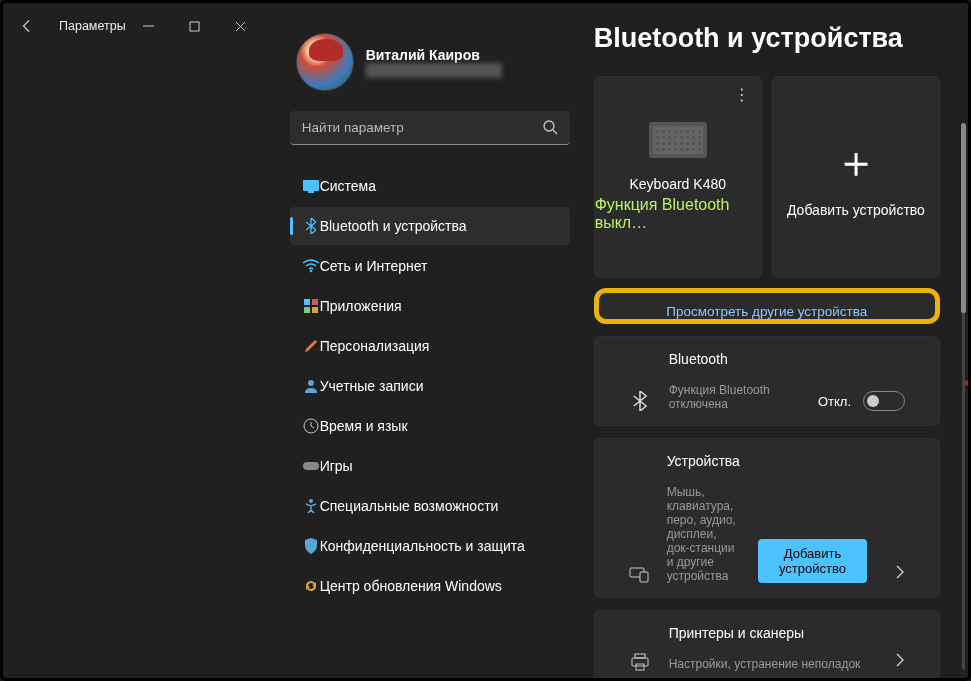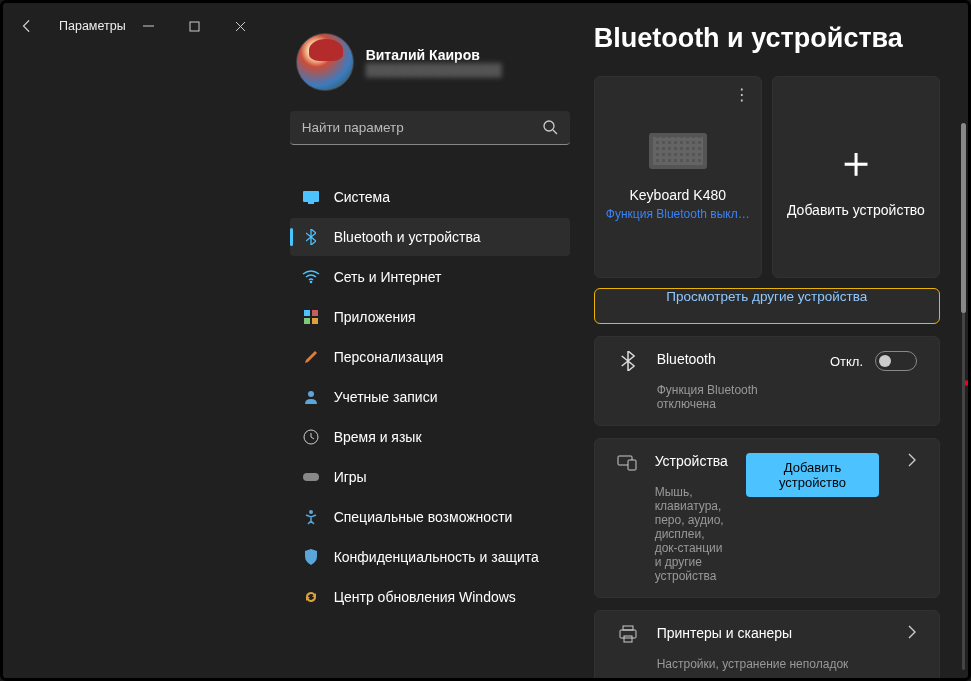--- a/index.html
+++ b/index.html
@@ -15,46 +15,46 @@
 
 .body { flex: 1; display: flex; min-height: 0; }
 
 .sidebar { width: 310px; padding: 12px 12px 12px 18px; display: flex; flex-direction: column; }
 .profile { display: flex; align-items: center; gap: 12px; margin: 18px 0 20px 6px; }
 .avatar { width: 58px; height: 58px; border-radius: 50%; background: radial-gradient(circle at 35% 30%, #ffd9a8 15%, #c94d3a 30%, #3b7bbf 65%, #2c4a2c 100%); border: 1px solid #444; position: relative; }
 .avatar::after { content: ""; position: absolute; width: 34px; height: 22px; top: 5px; left: 12px; background: #b32b2b; border-radius: 50% 50% 30% 30%; }
 .profile-txt .name { font-size: 14px; font-weight: 600; }
 .profile-txt .email { font-size: 12px; color: #555; filter: blur(2.5px); }
 
-.search { position: relative; margin-bottom: 33px; }
+.search { position: relative; margin-bottom: 22px; }
 .search input { width: 100%; height: 34px; background: #2d2d2d; border: none; border-bottom: 1px solid #888; border-radius: 4px; padding: 0 38px 0 12px; color: #fff; font-size: 13.5px; outline: none; }
 .search input::placeholder { color: #bbb; }
 .search .sicon { position: absolute; right: 12px; top: 8px; color: #ccc; }
 
 .nav { display: flex; flex-direction: column; gap: 2px; }
-.nav-item { display: flex; align-items: center; height: 38px; padding: 0 12px; border-radius: 4px; cursor: pointer; font-size: 14px; position: relative; gap: 14px; }
+.nav-item { display: flex; align-items: center; height: 38px; padding: 0 12px; border-radius: 4px; cursor: pointer; font-size: 14px; position: relative; }
 .nav-item.active { background: #2d2d2d; }
 .nav-item.active::before { content: ""; position: absolute; left: 0; top: 10px; bottom: 10px; width: 3px; background: #4cc2ff; border-radius: 2px; }
 .nav-item .ni-icon { width: 18px; height: 18px; display: flex; align-items: center; justify-content: center; }
 
 .main { flex: 1; padding: 20px 28px 0 12px; overflow-y: auto; position: relative; }
 .main h1 { font-size: 27px; font-weight: 600; margin-bottom: 22px; }
 
 .tiles { display: flex; gap: 10px; }
 .tile { flex: 1; height: 202px; background: #2b2b2b; border: 1px solid #313131; border-radius: 6px; display: flex; flex-direction: column; align-items: center; justify-content: center; position: relative; cursor: pointer; }
 .tile .more { position: absolute; top: 8px; right: 10px; color: #ccc; font-size: 16px; letter-spacing: 1px; }
 .tile .kbd-ic { width: 58px; height: 36px; background: #555; border-radius: 3px; margin-bottom: 18px; position: relative; }
 .tile .kbd-ic::after { content:""; position:absolute; inset:4px; background: repeating-linear-gradient(90deg,#777 0 3px,transparent 3px 6px), repeating-linear-gradient(0deg,#777 0 3px,transparent 3px 6px); opacity:.45; }
 .tile .ttitle { font-size: 14px; font-weight: 400; margin-bottom: 4px; }
-.tile .tsub { font-size: 12px; color: #3b82f6; }
+.tile .tsub { font-size: 16px; color: #bef264; }
 .tile .plus { font-size: 44px; font-weight: 200; margin-bottom: 10px; }
 
-.link-row { width: 100%; height: 36px; background: #2b2b2b; border: 1px solid #eab308; border-radius: 6px; display: flex; align-items: flex-start; justify-content: center; margin-top: 10px; font-size: 13.5px; color: #8ec8ff; cursor: pointer; }
-
-.card { width: 100%; background: #2b2b2b; border: 1px solid #313131; border-radius: 6px; margin-top: 12px; display: flex; align-items: flex-start; padding: 14px 22px; gap: 18px; cursor: pointer; min-height: 66px; }
+.link-row { width: 100%; height: 36px; background: #2b2b2b; border: 5px solid #eab308; border-radius: 12px; display: flex; align-items: flex-end; justify-content: center; margin-top: 10px; font-size: 13.5px; color: #8ec8ff; cursor: pointer; }
+
+.card { width: 100%; background: #2b2b2b; border: 1px solid #313131; border-radius: 6px; margin-top: 12px; display: flex; align-items: flex-end; padding: 14px 34px; gap: 18px; cursor: pointer; min-height: 66px; }
 .card .cicon { width: 22px; display:flex; align-items:center; justify-content:center; color:#ddd; }
 .card .ctxt { flex: 1; }
 .card .ctxt .ct { font-size: 14px; font-weight: 500; }
 .card .ctxt .cs { font-size: 12px; color: #999; margin-top: 16px; }
 .card .chev { color: #ccc; }
 
 .toggle-wrap { display: flex; align-items: center; gap: 12px; }
 .toggle-label { font-size: 13px; }
 .toggle { width: 42px; height: 20px; border-radius: 12px; border: 1px solid #888; background: #2b2b2b; position: relative; cursor: pointer; }
 .toggle .knob { width: 12px; height: 12px; background: #ccc; border-radius: 50%; position: absolute; left: 3px; top: 3px; }

